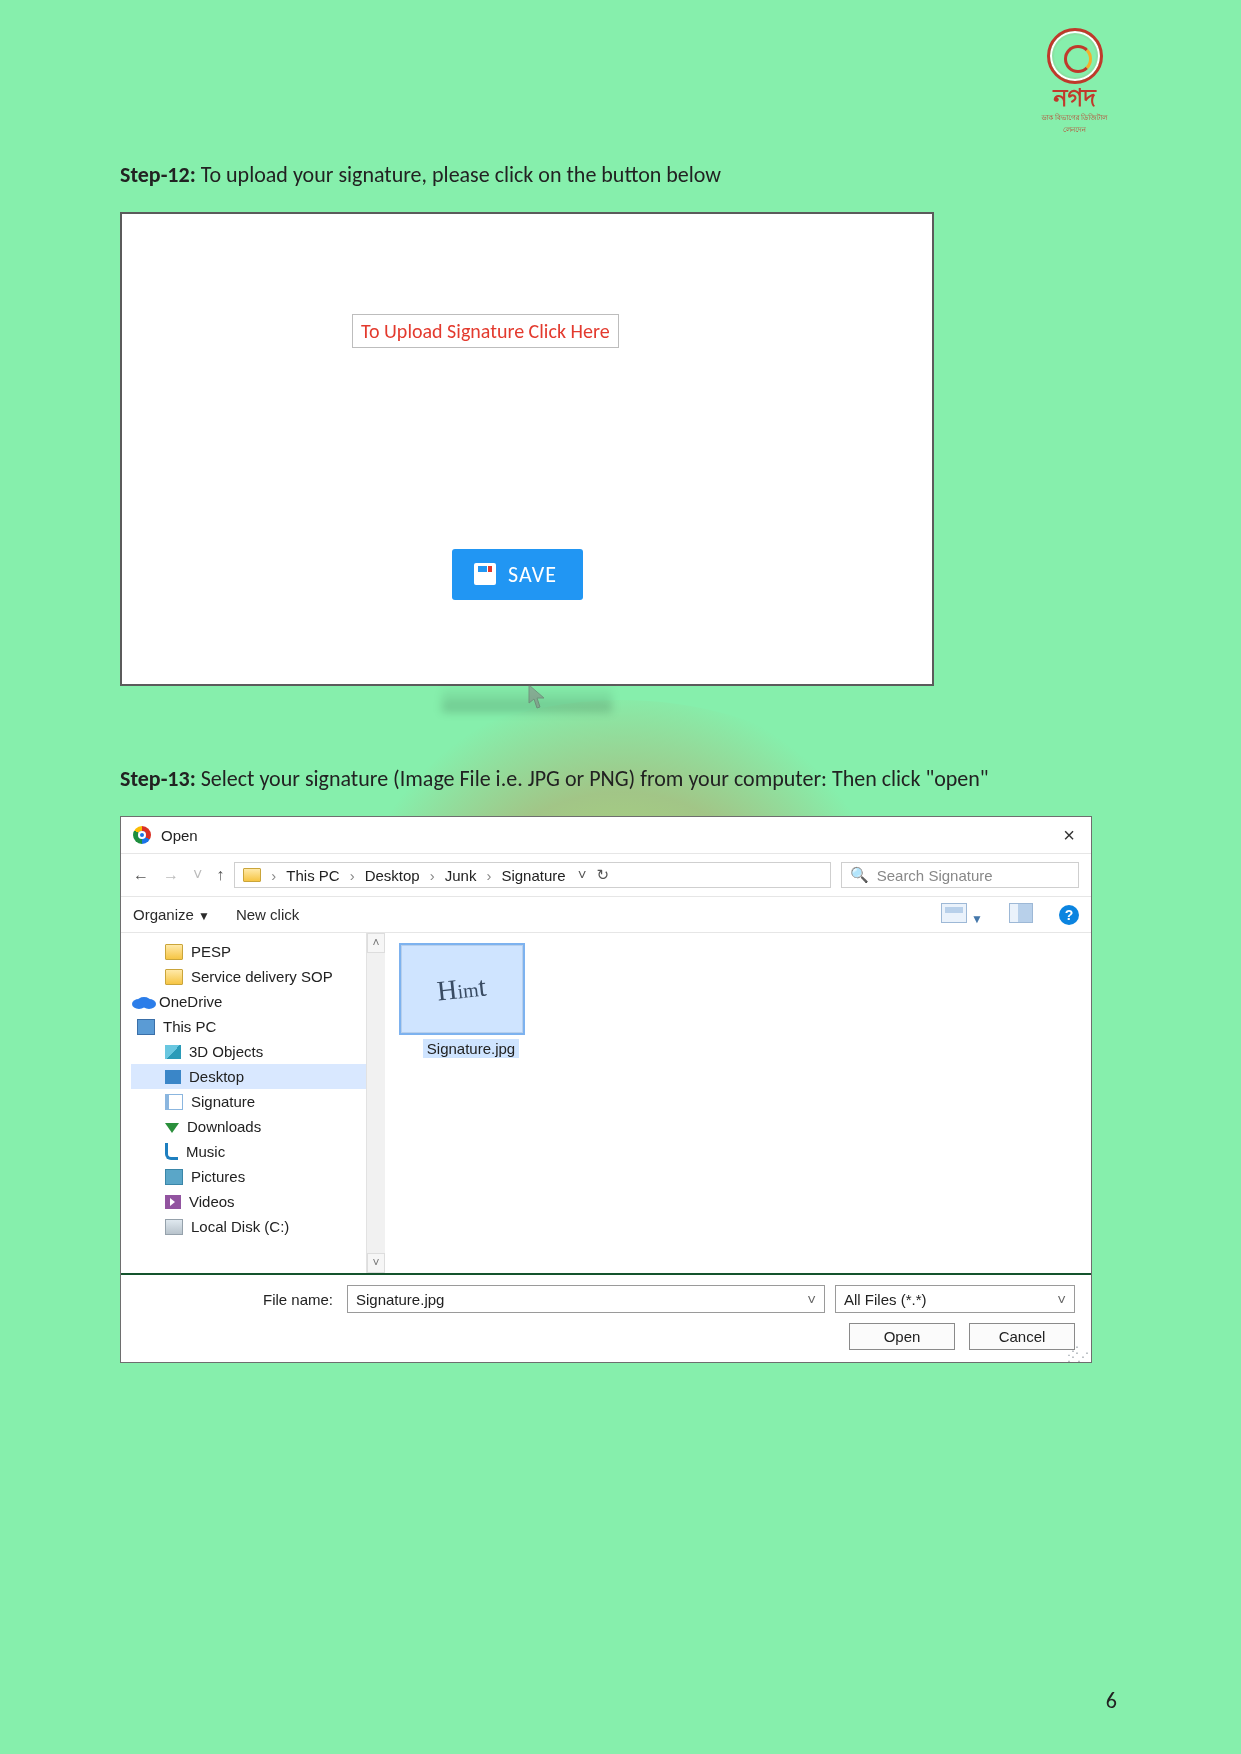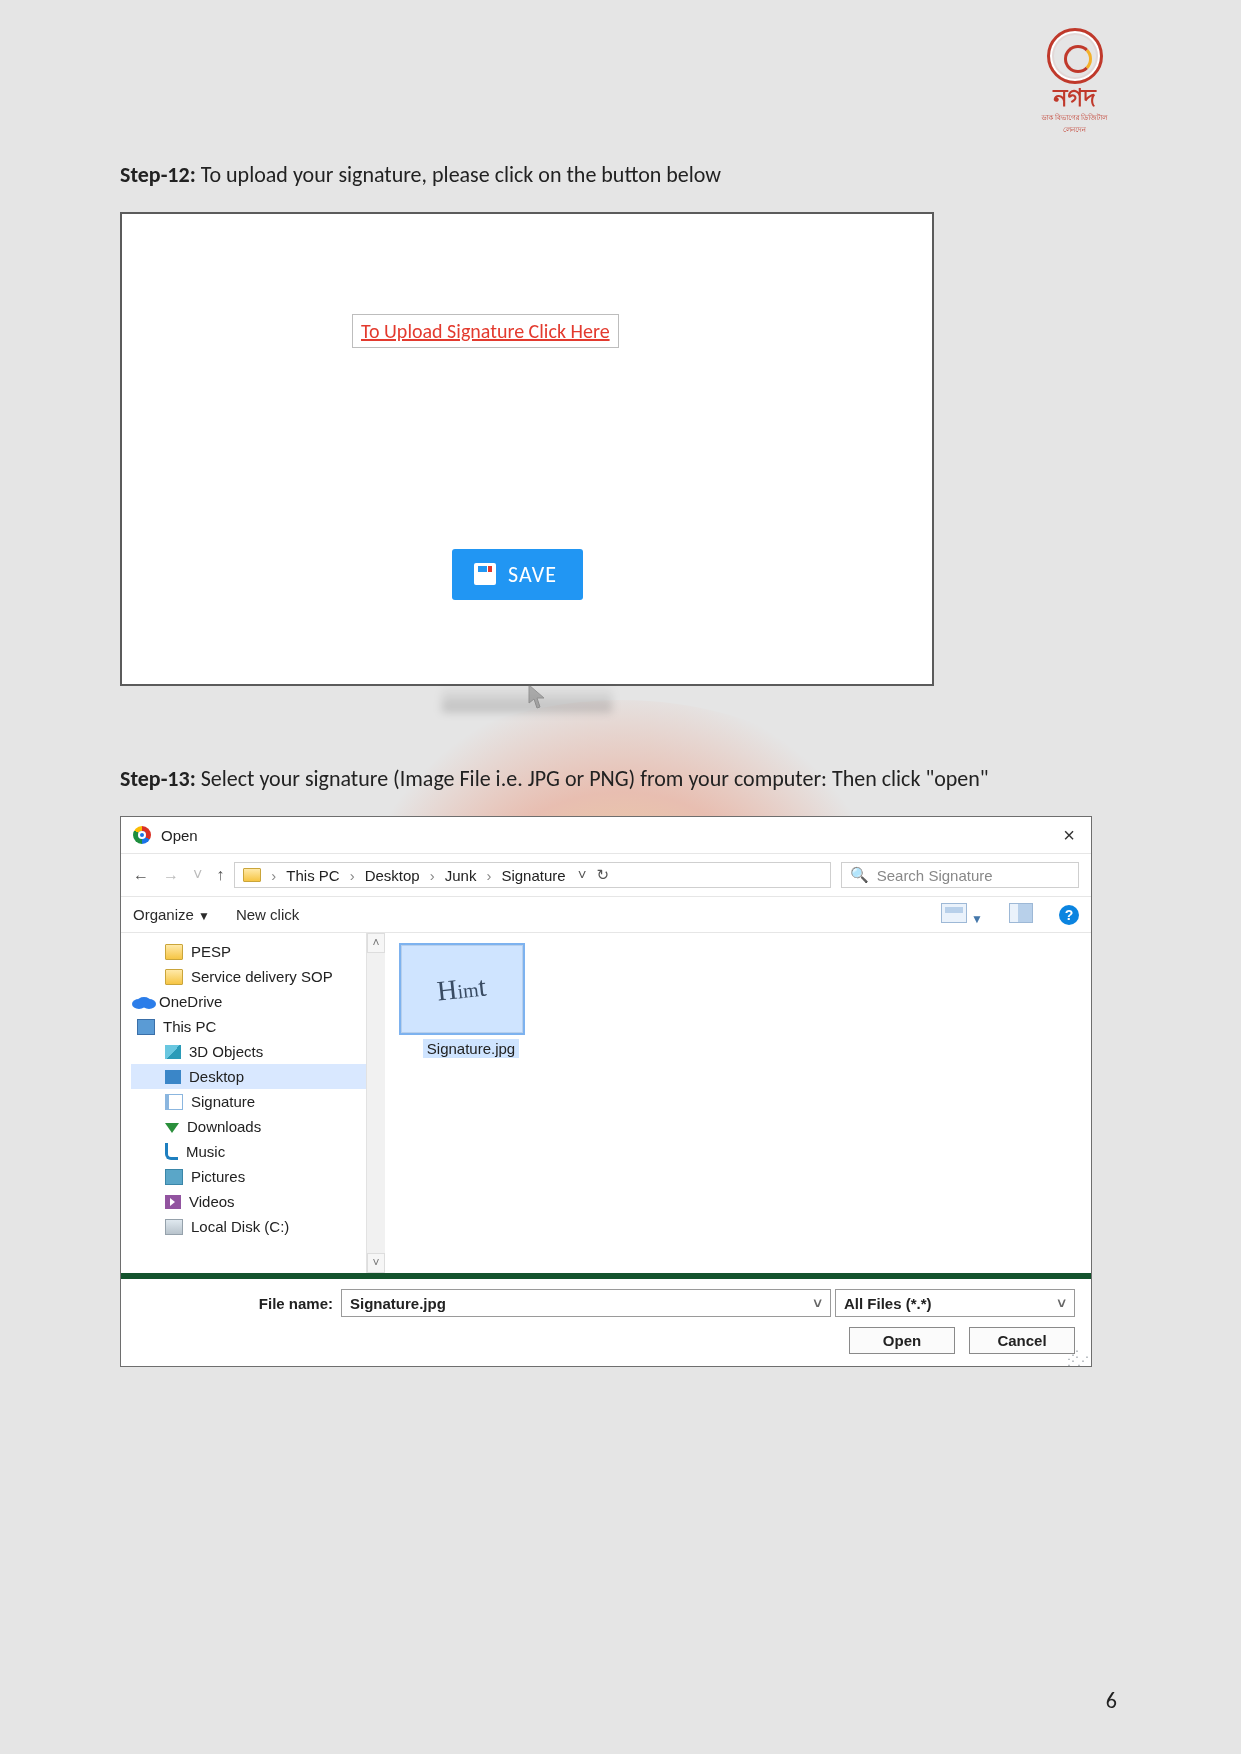--- a/index.html
+++ b/index.html
@@ -8,21 +8,21 @@
     background: #fff;
     font-family: Calibri, "Segoe UI", Arial, sans-serif;
     color: #222;
   }
   .page {
     width: 1241px;
     height: 1754px;
     box-sizing: border-box;
     padding: 30px 120px 27px 120px;
     position: relative;
-    background: #e5e5e5;
+    background: #86efac;
   }
   .logo-area {
     position: absolute;
     top: 28px;
     right: 124px;
     width: 85px;
     height: 90px;
     text-align: center;
   }
   .logo-circle {
@@ -92,21 +92,20 @@
   .shot1 .upload-btn {
     position: absolute;
     left: 230px;
     top: 100px;
     padding: 4px 8px;
     border: 1px solid #bdbdbd;
     color: #e33a2e;
     font-size: 20px;
     background: #fff;
     font-family: inherit;
-    text-decoration: underline;
   }
   .shot1 .save-btn {
     position: absolute;
     left: 330px;
     top: 335px;
     padding: 12px 26px 12px 22px;
     background: #2196f3;
     color: #fff;
     font-size: 22px;
     letter-spacing: 1px;
@@ -331,28 +330,27 @@
     transform: rotate(-6deg);
   }
   .tile-label{
     margin-top:6px;
     background:#cfe4ff;
     padding:1px 4px;
     display:inline-block;
   }
 
   .dlg-footer{
-    border-top:6px solid #14532d;
+    border-top:2px solid #14532d;
     padding: 10px 16px 12px;
     display:grid;
     grid-template-columns: 200px 1fr 240px;
     grid-template-rows: auto auto;
-    gap: 10px 4px;
+    gap: 10px 10px;
     align-items:center;
-    font-weight:bold;
   }
   .dlg-footer .lbl{ text-align:right; padding-right:4px;}
   .fname-box, .filter-box{
     border:1px solid #9a9a9a;
     padding:4px 8px;
     display:flex; align-items:center; justify-content:space-between;
     font-size:15px;
     height:18px;
   }
   .btn-row{

